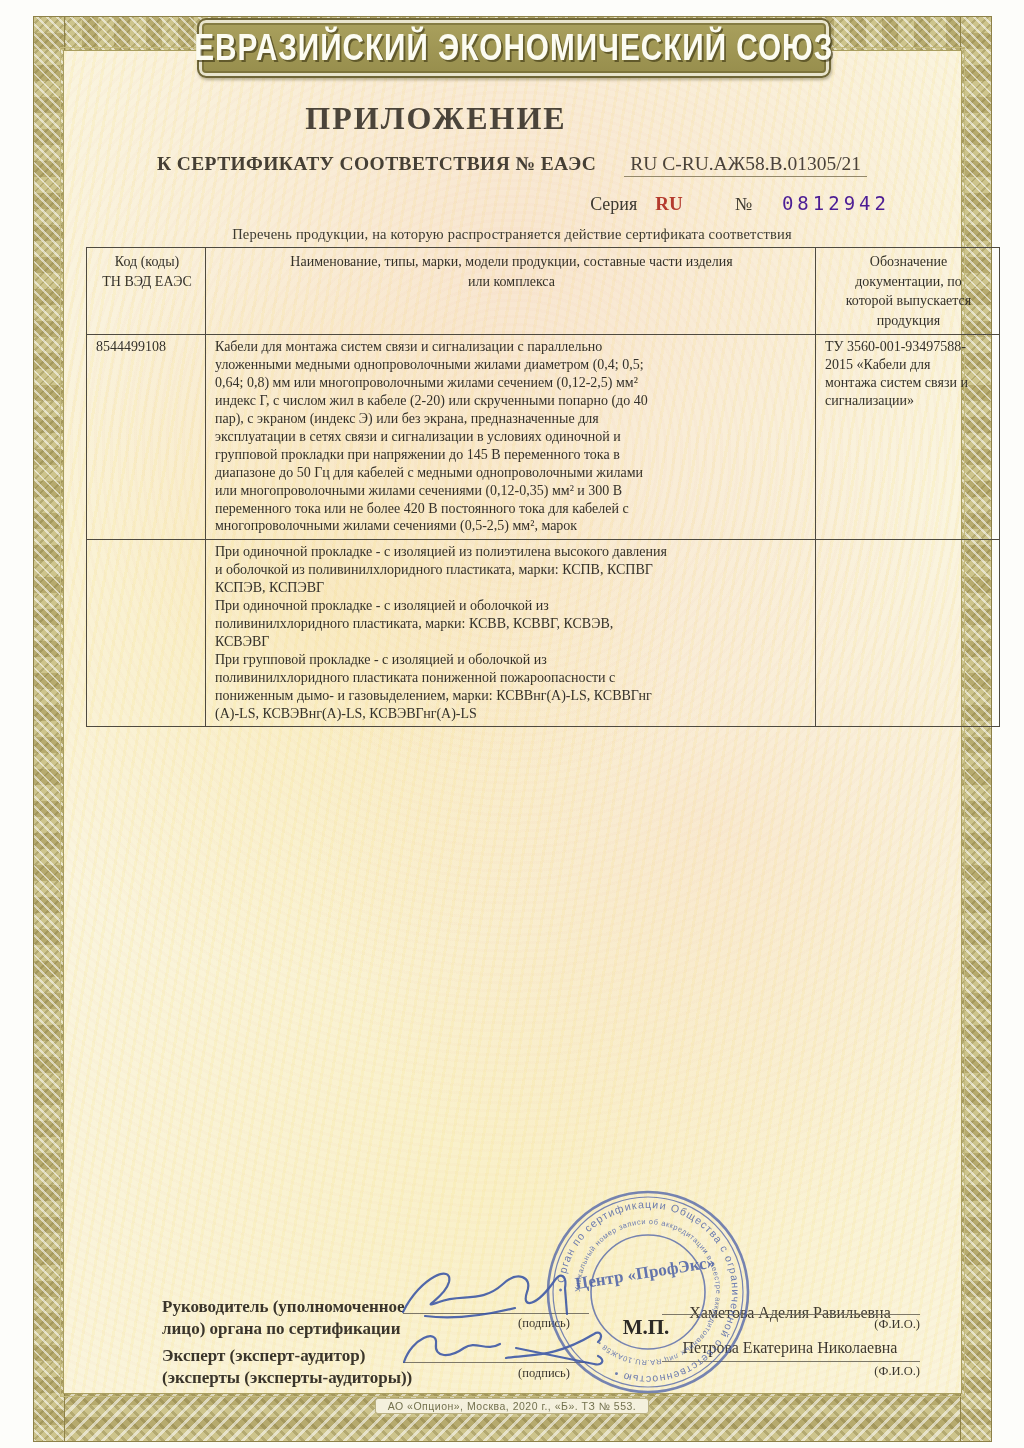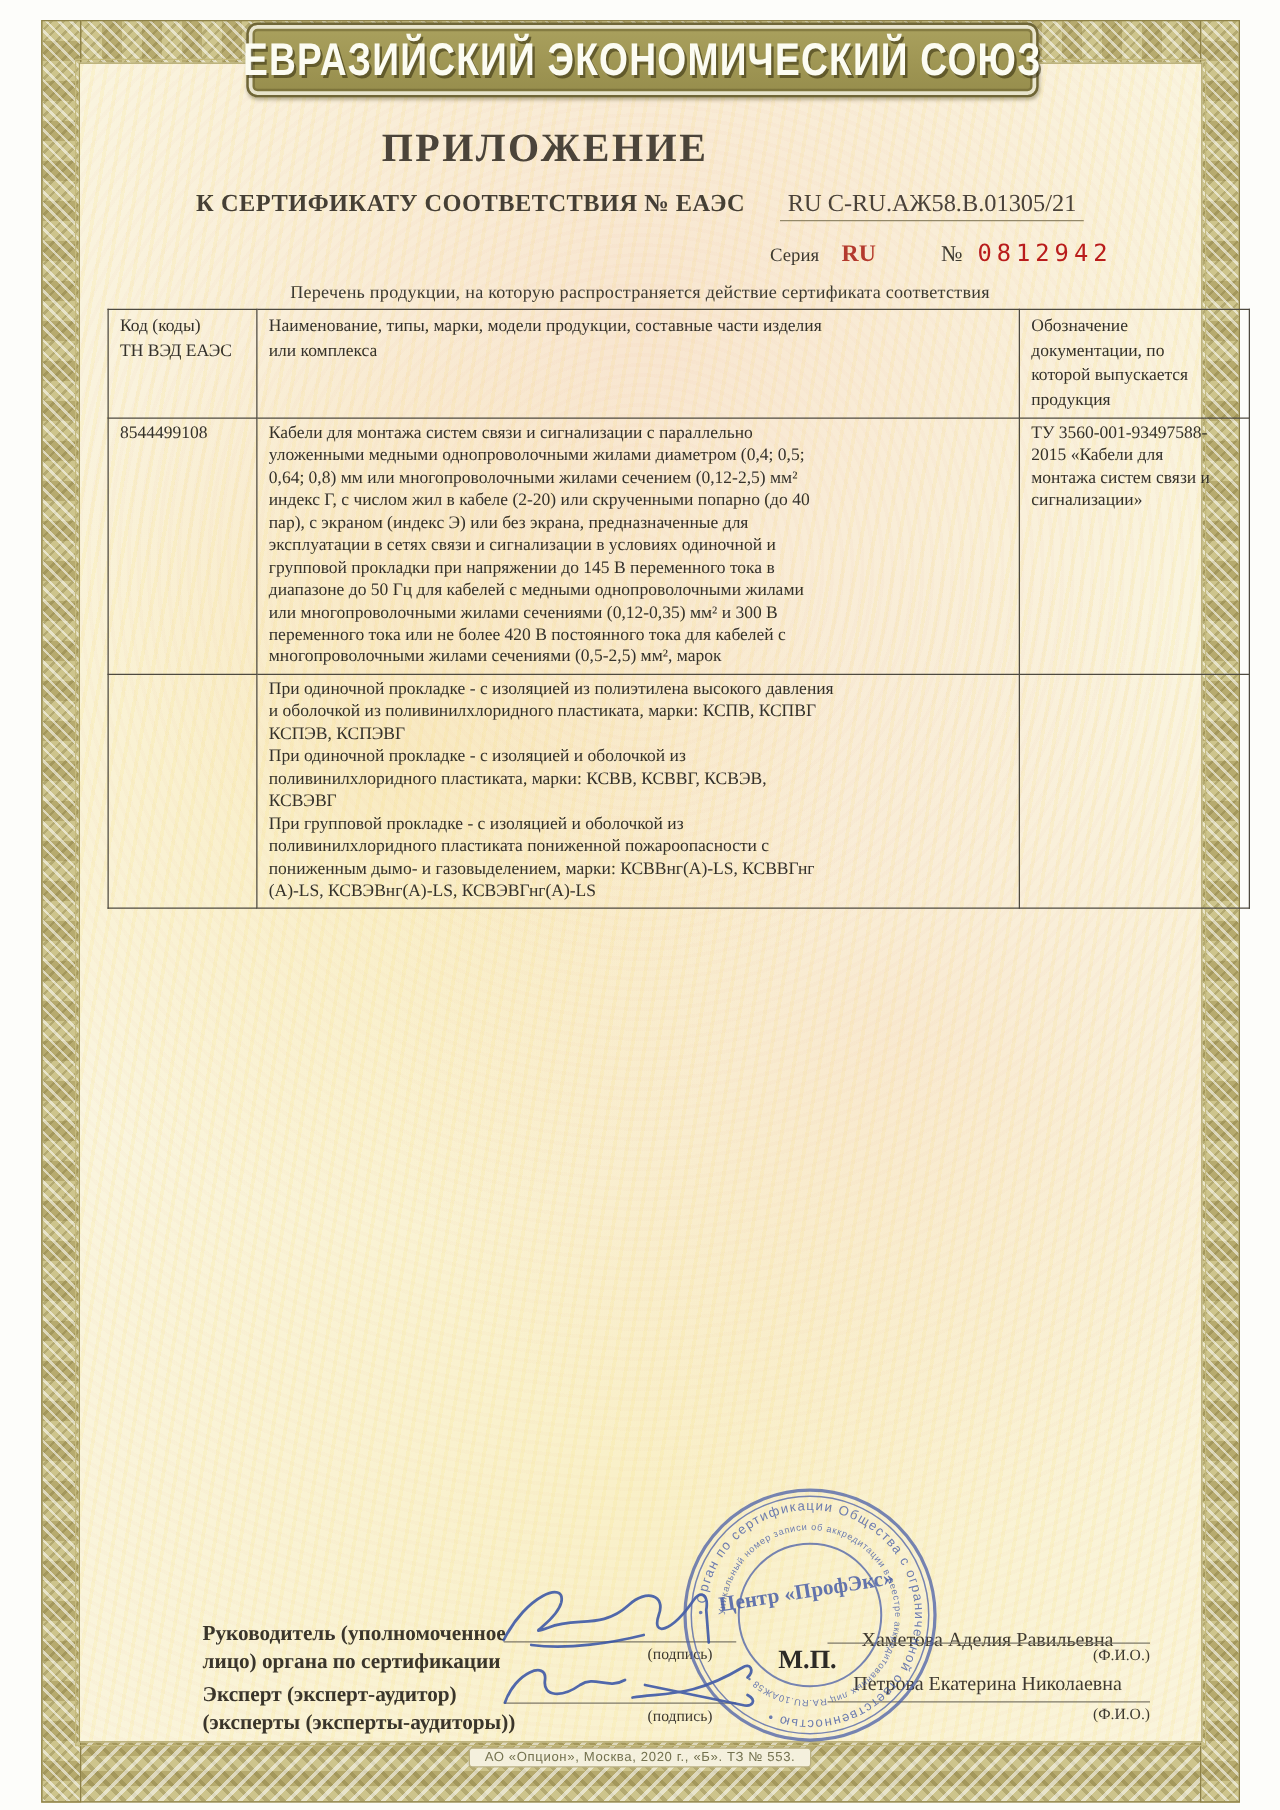--- a/index.html
+++ b/index.html
@@ -70,37 +70,37 @@
     font-size:32px;font-weight:bold;letter-spacing:2px;color:#4b443a;
   }
   .subtitle-row{
     position:absolute;left:0;top:153px;width:1024px;text-align:center;white-space:nowrap;
   }
   .subtitle-label{font-size:19.5px;font-weight:bold;color:#453f35;letter-spacing:.4px;}
   .subtitle-number{font-size:19.5px;color:#4a423a;border-bottom:1.2px solid #93886a;padding:0 6px 2px 6px;margin-left:24px;}
   .series-row{
     position:absolute;left:0;top:192px;width:890px;text-align:right;white-space:nowrap;
   }
-  .series-label{font-size:15px;color:#3e3a31;}
+  .series-label{font-size:18px;color:#3e3a31;}
   .series-ru{font-size:19px;font-weight:bold;color:#b43a2e;margin-left:14px;}
   .series-no{font-size:18px;color:#3e3a31;margin-left:48px;}
-  .series-number{font-family:"DejaVu Sans Mono", monospace;font-size:19px;letter-spacing:4px;color:#b91c1c;margin-left:8px;}
+  .series-number{font-family:"DejaVu Sans Mono", monospace;font-size:19px;letter-spacing:4px;color:#4c1d95;margin-left:26px;}
   .intro{
     position:absolute;left:0;top:226px;width:1024px;text-align:center;
     font-size:14.5px;color:#3c3a31;letter-spacing:.2px;
   }
   
   .ctable{position:absolute;left:86px;top:247px;width:864px;border-collapse:collapse;table-layout:fixed;}
   .ctable td{
     border:1.4px solid #4e4a40;vertical-align:top;
     font-size:14px;line-height:1.28;color:#34312a;
     padding:3px 7px 4px 9px;
   }
   .ctable td.hdr{
-    text-align:left;vertical-align:top;font-size:14px;line-height:1.4;padding-top:4px;
+    text-align:center;vertical-align:top;font-size:14px;line-height:1.4;padding-top:4px;
   }
   .pre{white-space:pre-line;}
   .col-code{width:102px;}
   .col-desc{width:593px;}
   .col-doc{width:167px;}
   .h-header{height:68px;}
   .h-row1{height:199px;margin-left:44px;}
   .h-row2{height:180px;}
   
   .role{

